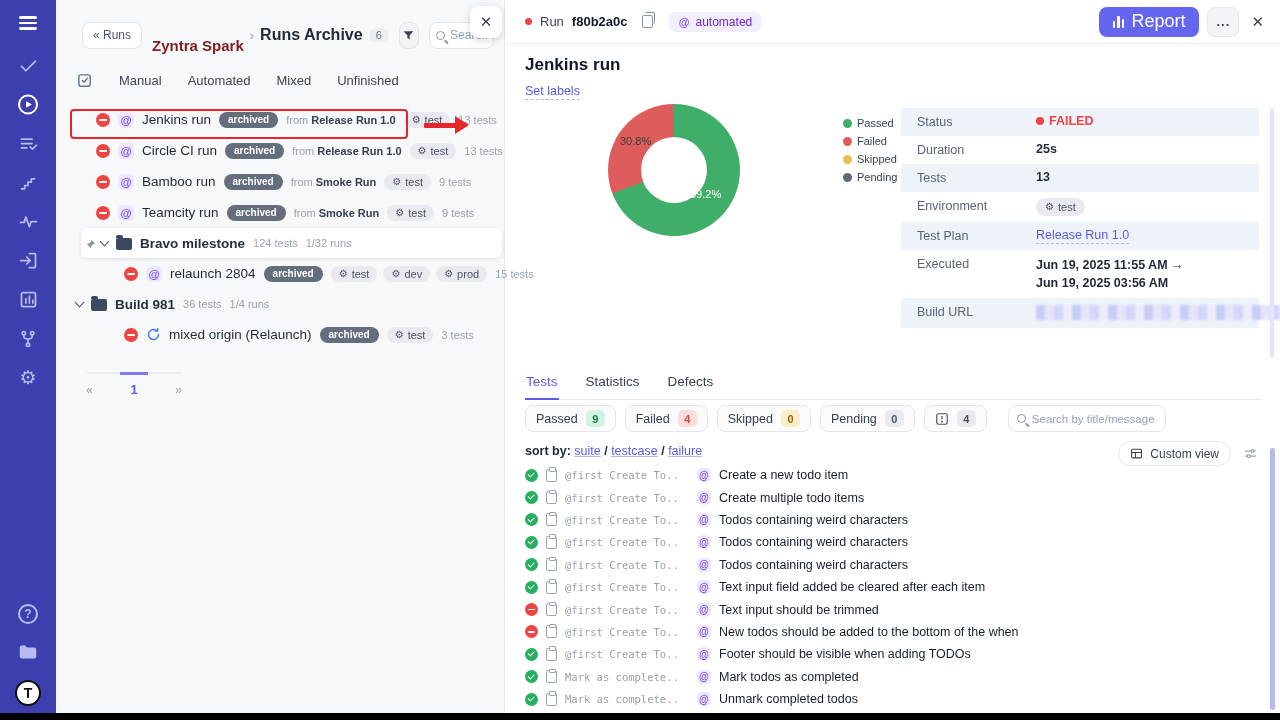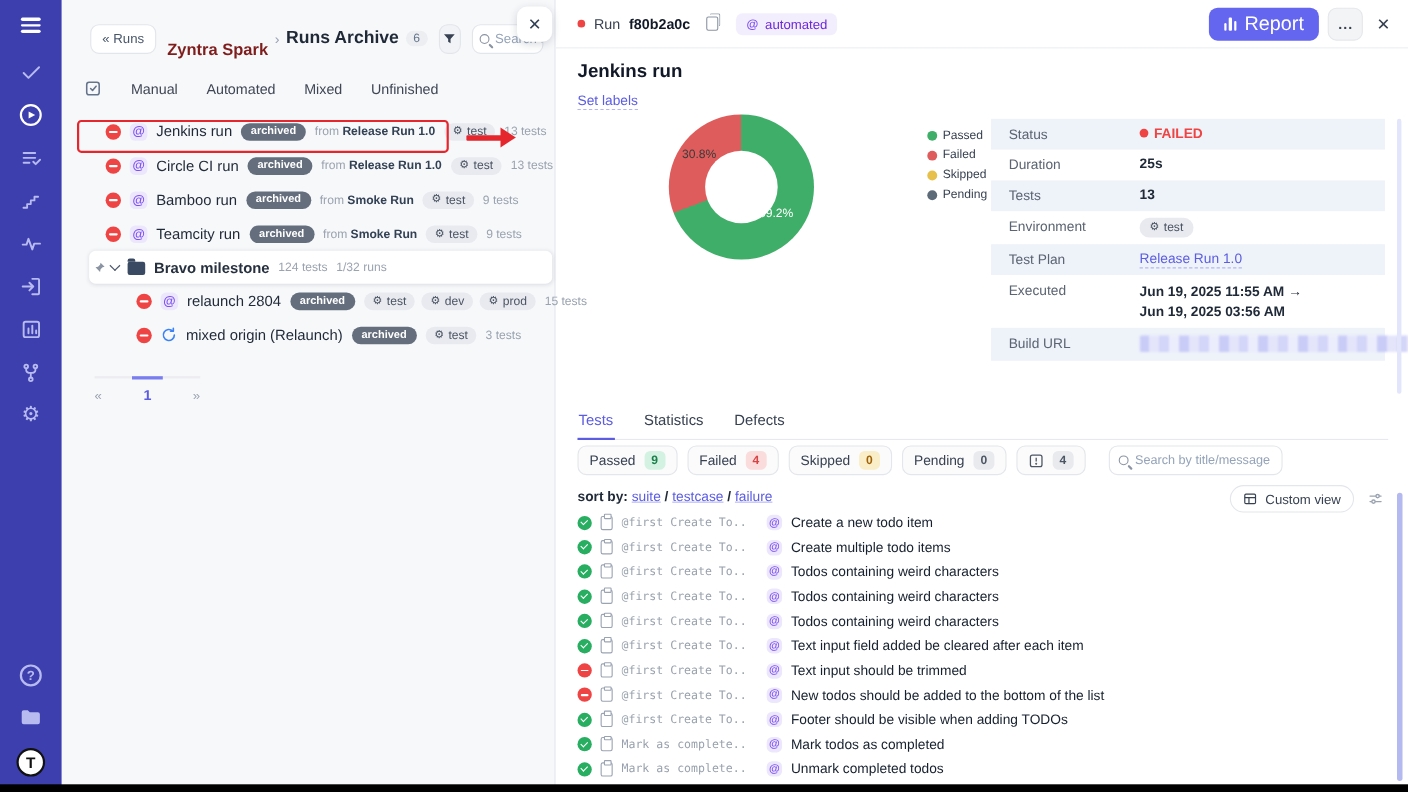--- a/index.html
+++ b/index.html
@@ -358,20 +358,28 @@
               <span class="gear">⚙</span>
               <span>dev</span>
             </span>
             <span class="env-badge">
               <span class="gear">⚙</span>
               <span>prod</span>
             </span>
           </span>
     <span class="tests-count">15 tests</span>
   </div>
+        <div class="folder-row">
+
+    <span class="chev"></span>
+    <span class="cfolder"></span>
+    <span class="folder-name">Build 981</span>
+    <span class="folder-stats">36 tests</span>
+    <span class="folder-stats">1/4 runs</span>
+  </div>
         <div class="run-row indent1">
     <span class="icon-minus"></span>
 
     <svg class="icon-sync" width="15" height="15" viewBox="0 0 24 24" fill="none" stroke="#3b82f6" stroke-width="2.4" stroke-linecap="round" style="display: block;">
             <path d="M20 12a8 8 0 1 1-2.3-5.6"></path>
             <path d="M18.5 2.5v4h-4" stroke-linejoin="round"></path>
           </svg>
     <span class="run-name">mixed origin (Relaunch)</span>
     <span class="badge-archived">archived</span>
 
@@ -589,21 +597,21 @@
     <span class="clip"></span>
     <span class="t-suite">@first Create To...</span>
     <span class="icon-at t-at" style="width:14px;height:14px;font-size:10px">@</span>
     <span class="t-title">Text input should be trimmed</span>
   </div>
         <div class="test-row">
     <span class="t-status failed"></span>
     <span class="clip"></span>
     <span class="t-suite">@first Create To...</span>
     <span class="icon-at t-at" style="width:14px;height:14px;font-size:10px">@</span>
-    <span class="t-title">New todos should be added to the bottom of the list</span>
+    <span class="t-title">New todos should be added to the bottom of the when</span>
   </div>
         <div class="test-row">
     <span class="t-status passed"></span>
     <span class="clip"></span>
     <span class="t-suite">@first Create To...</span>
     <span class="icon-at t-at" style="width:14px;height:14px;font-size:10px">@</span>
     <span class="t-title">Footer should be visible when adding TODOs</span>
   </div>
         <div class="test-row">
     <span class="t-status passed"></span>

